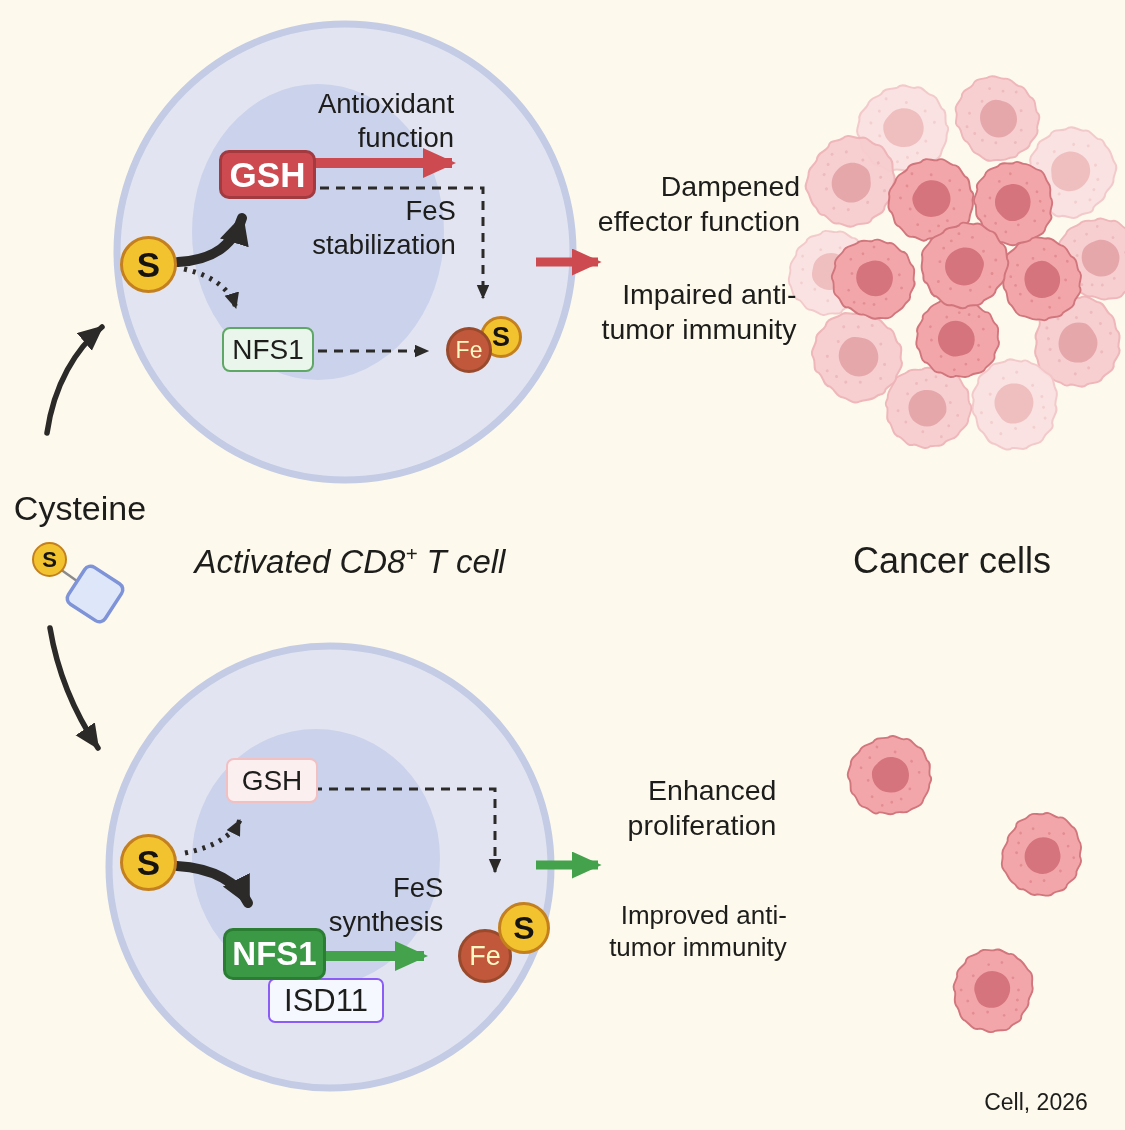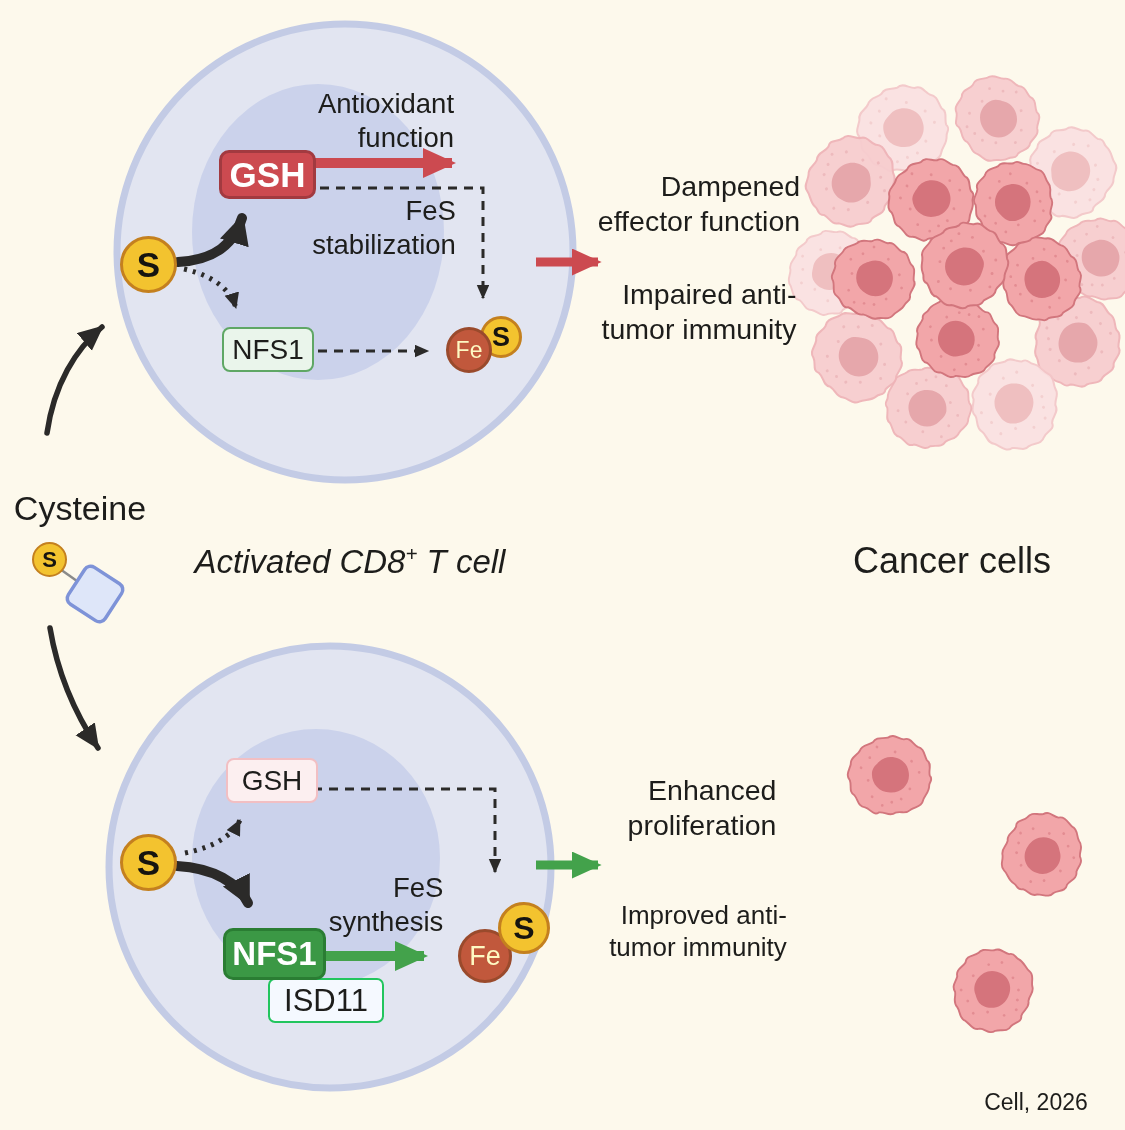--- a/index.html
+++ b/index.html
@@ -22,21 +22,21 @@
   .ball{
     position:absolute;border-radius:50%;display:flex;align-items:center;justify-content:center;
     box-sizing:border-box;font-weight:bold;
   }
   .ball-yellow{background:var(--yellow,#F3C32F);border:3px solid var(--orange,#C4801F);color:#161410;}
   .ball-fe{background:var(--fe,#C1583C);border:3px solid var(--fe_dark,#9A4A2C);color:#fef9c3;font-weight:normal;}
   .gsh-red{background:var(--red,#CC4A50);border:3px solid var(--red_dark,#A23A40);border-radius:10px;color:#fff;font-weight:bold;}
   .nfs1-light{background:#EAF5EB;border:2.5px solid #5FA765;border-radius:8px;}
   .gsh-pink{background:#FCEFF0;border:2px solid #F2BFC3;border-radius:8px;}
   .nfs1-green{background:var(--green_fill,#3B9845);border:3px solid var(--green_dark,#2A7D33);border-radius:10px;color:#fff;font-weight:bold;}
-  .isd11{background:#F5F9FF;border:2px solid #22c55e;border-radius:7px;}
+  .isd11{background:#F5F9FF;border:2px solid #8b5cf6;border-radius:7px;}
   .sup{font-size:0.62em;vertical-align:super;line-height:0;}
   .cc-main{--body:#F2A6A9;--line:#D2767D;--nuc:#D5747C;}
   .cc-light{--body:#F7CDCF;--line:#EFB4B8;--nuc:#E5A3A8;opacity:.95;}
   .cc-lighter{--body:#FAE0E1;--line:#F3C6C8;--nuc:#EEB9BC;opacity:.9;}
 </style>
 </head>
 <body>
 
 <div class="stage">
 

